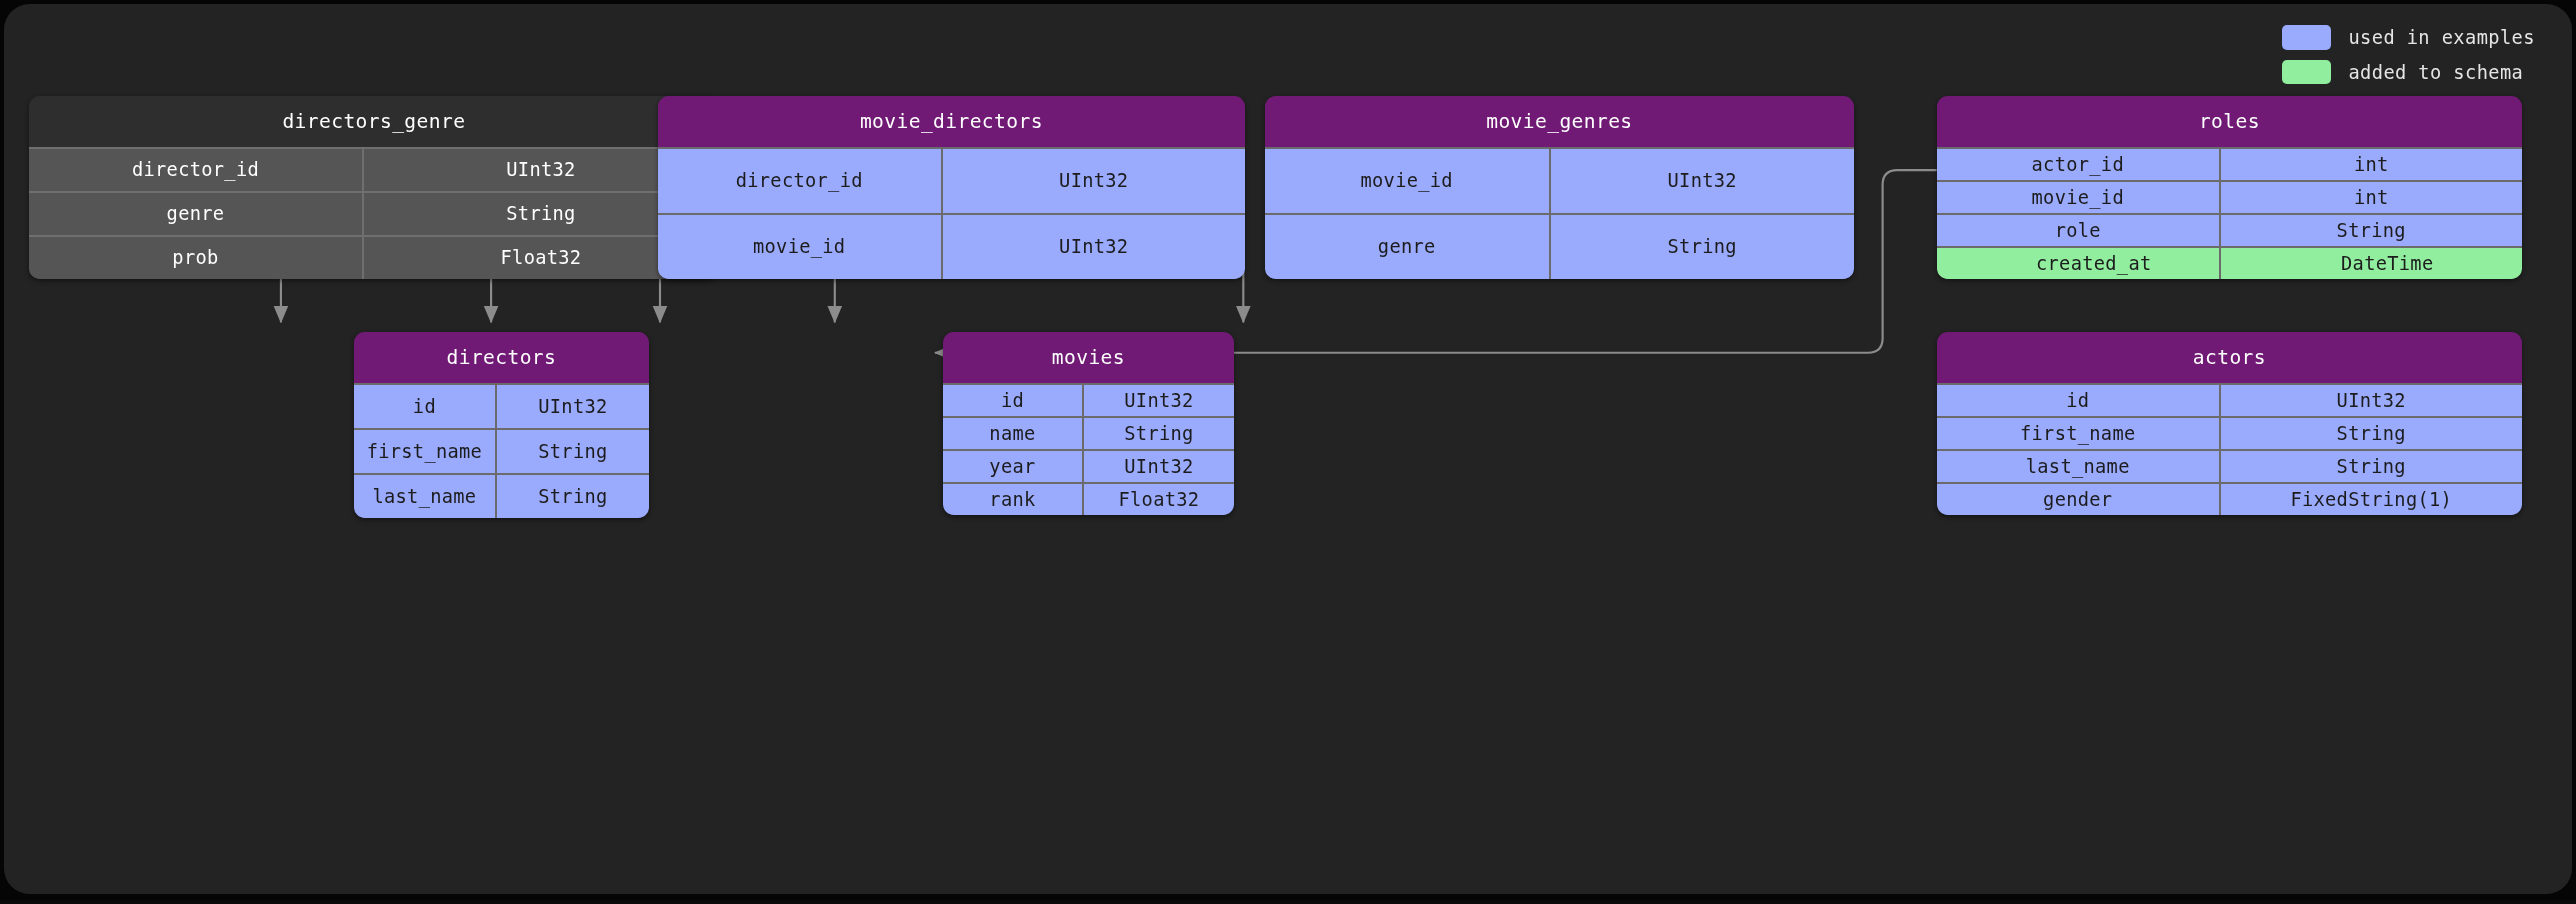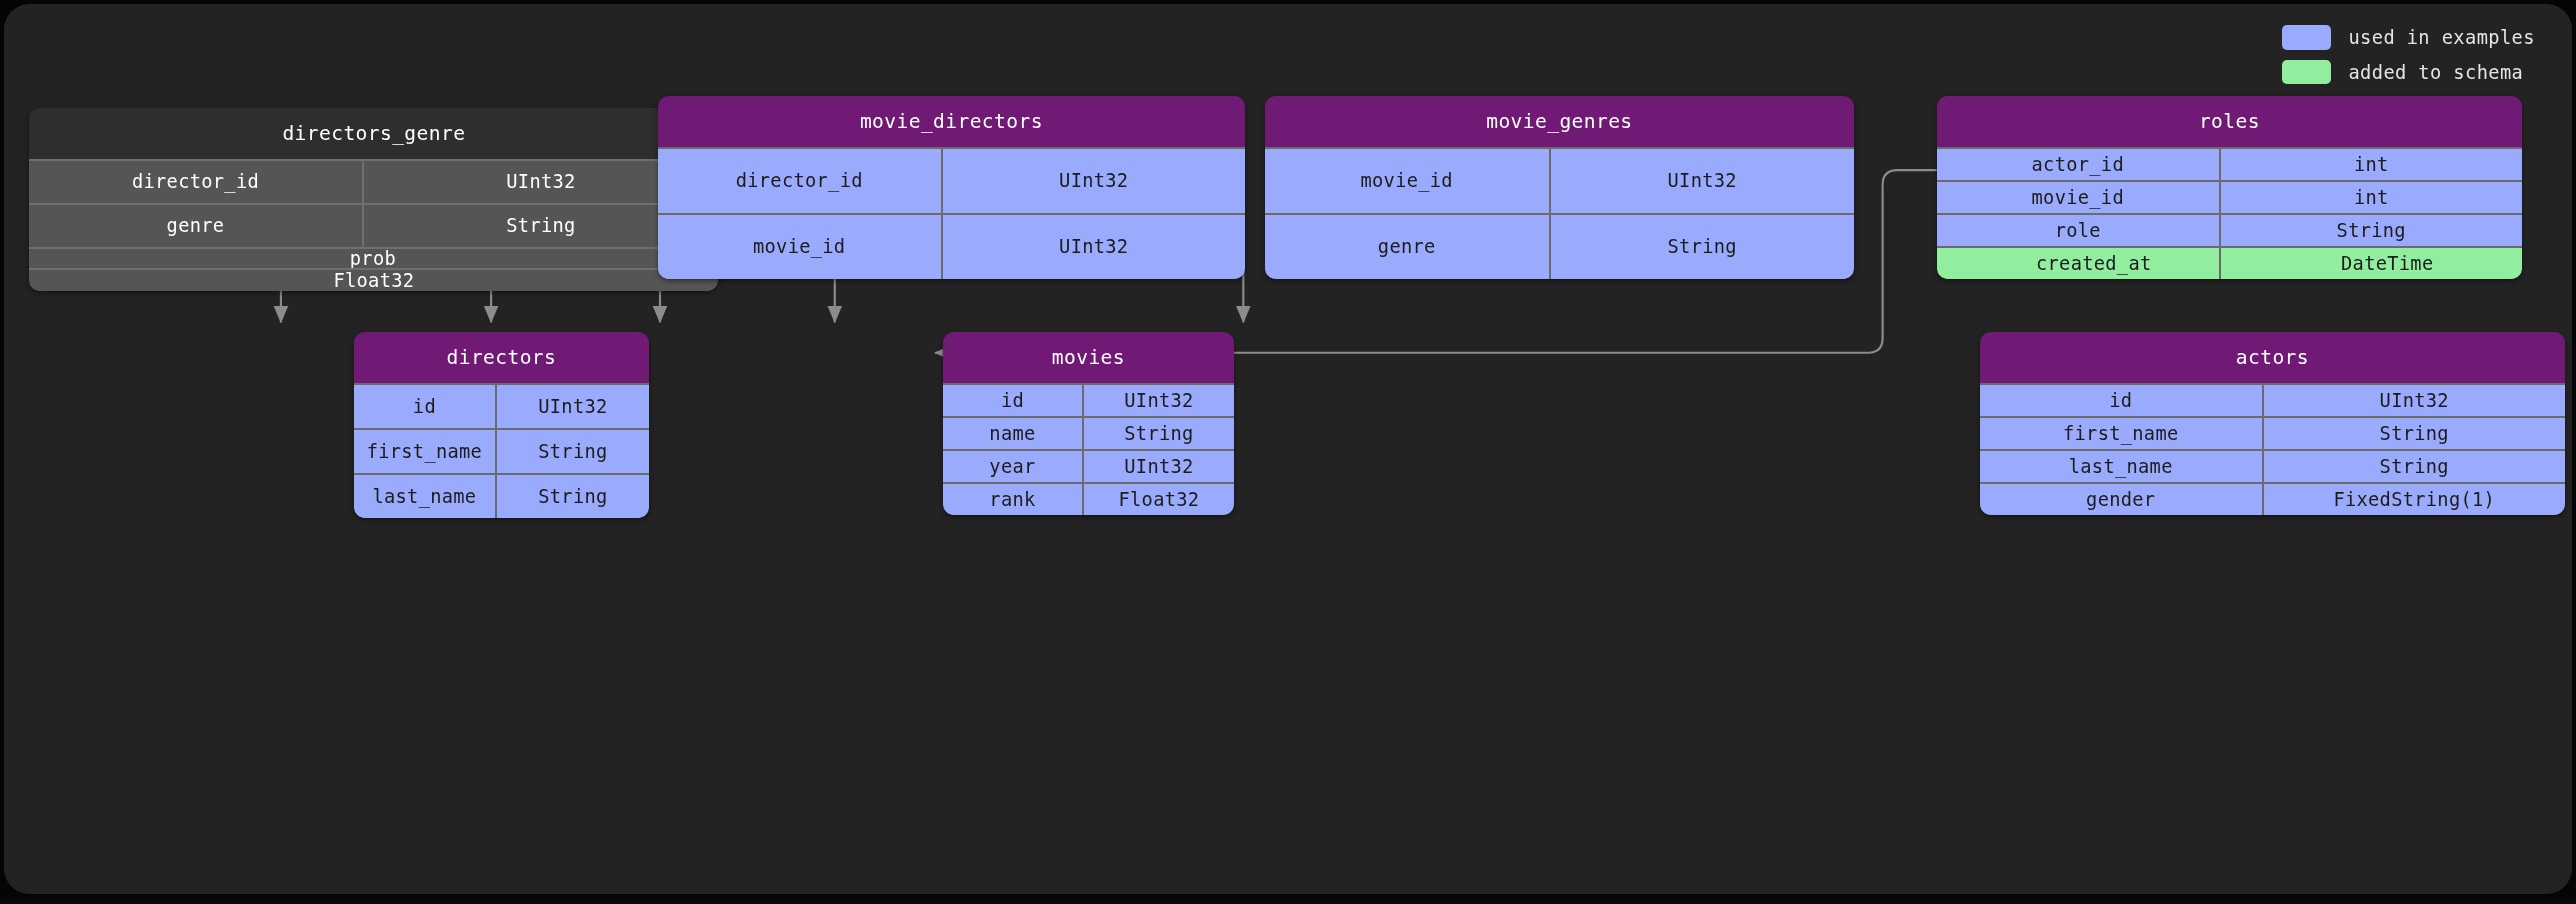--- a/index.html
+++ b/index.html
@@ -145,31 +145,31 @@
     <div class="legend-row">
       <span class="legend-swatch" style="background:#9aaafc"></span>
       <span class="legend-label">used in examples</span>
     </div>
     <div class="legend-row">
       <span class="legend-swatch" style="background:#90ee9e"></span>
       <span class="legend-label">added to schema</span>
     </div>
   </div>
 
-  <div class="table t-grey" style="left:25.5px; top:104px; width:689px;">
+  <div class="table t-grey" style="left:25.5px; top:92px; width:689px;">
     <div class="table-title" style="height:51px;">directors_genre</div>
     <div class="row" style="height:44px;">
       <div class="cell cell-name">director_id</div>
       <div class="cell cell-type">UInt32</div>
     </div>
     <div class="row" style="height:44px;">
       <div class="cell cell-name">genre</div>
       <div class="cell cell-type">String</div>
     </div>
-    <div class="row" style="height:44px;flex-direction:column;">
+    <div class="row" style="height:44px;">
       <div class="cell cell-name">prob</div>
       <div class="cell cell-type">Float32</div>
     </div>
   </div>
 
   <div class="table t-purple" style="left:654px; top:92px; width:587px;">
     <div class="table-title" style="height:51px;">movie_directors</div>
     <div class="row" style="height:66px;">
       <div class="cell cell-name">director_id</div>
       <div class="cell cell-type">UInt32</div>
@@ -241,21 +241,21 @@
     <div class="row" style="height:33px;">
       <div class="cell cell-name">year</div>
       <div class="cell cell-type">UInt32</div>
     </div>
     <div class="row" style="height:33px;">
       <div class="cell cell-name">rank</div>
       <div class="cell cell-type">Float32</div>
     </div>
   </div>
 
-  <div class="table t-purple" style="left:1933px; top:328px; width:585px;margin-left:43px;">
+  <div class="table t-purple" style="left:1933px; top:328px; width:585px;">
     <div class="table-title" style="height:51px;">actors</div>
     <div class="row" style="height:33px;">
       <div class="cell cell-name">id</div>
       <div class="cell cell-type">UInt32</div>
     </div>
     <div class="row" style="height:33px;">
       <div class="cell cell-name">first_name</div>
       <div class="cell cell-type">String</div>
     </div>
     <div class="row" style="height:33px;">

